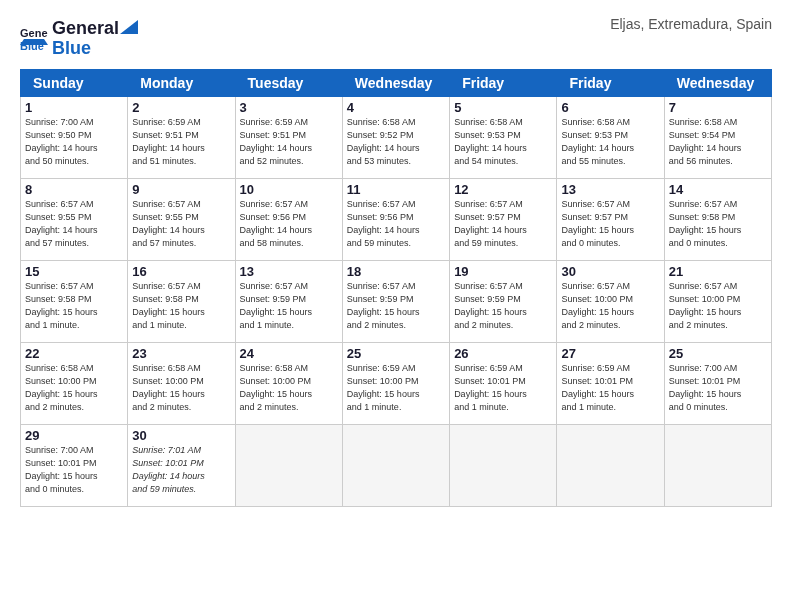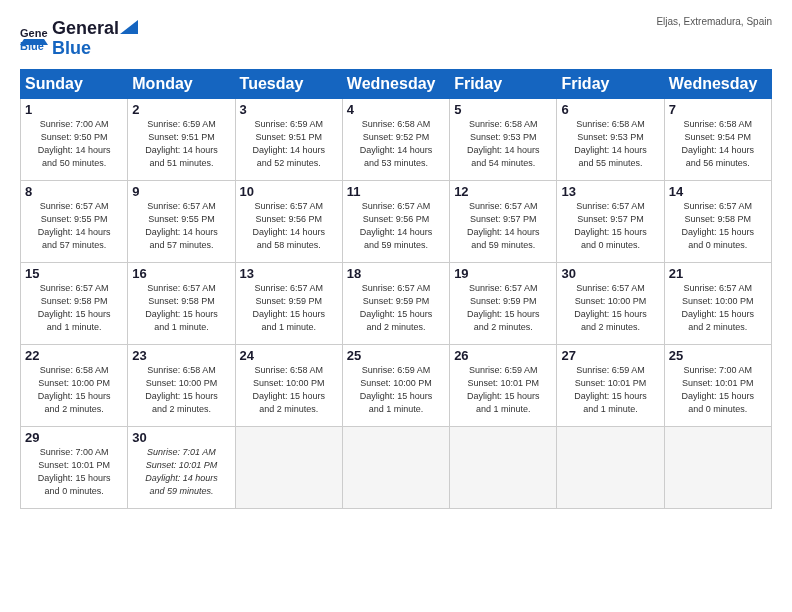--- a/index.html
+++ b/index.html
@@ -41,34 +41,34 @@
     .title-block {
       text-align: right;
     }
     .calendar-title {
       font-size: 32px;
       font-weight: bold;
       color: #1a1a2e;
       line-height: 1.1;
     }
     .calendar-subtitle {
-      font-size: 10px;
+      font-size: 14px;
       color: #555;
     }
     table {
       width: 100%;
       border-collapse: collapse;
       table-layout: fixed;
     }
     thead tr th {
       background: #1565c0;
       color: #fff;
-      font-size: 16px;
+      font-size: 14px;
       font-weight: bold;
-      padding: 5px 4px;
+      padding: 5px 12px;
       text-align: left;
       border: 1px solid #1565c0;
     }
     tbody tr td {
       border: 1px solid #ccc;
       vertical-align: top;
       padding: 3px 4px;
       font-size: 9.5px;
       color: #333;
       height: 82px;
@@ -81,21 +81,20 @@
       font-size: 13px;
       font-weight: bold;
       color: #1a1a2e;
       display: block;
       margin-bottom: 1px;
     }
     .day-info {
       font-size: 9px;
       color: #333;
       line-height: 1.45;
-      text-align: center;
     }
   </style>
 </head>
 <body>
 
 <div class="page">
   <div class="header">
     <div class="logo">
       <svg class="logo-icon" viewBox="0 0 28 28">
         <text x="0" y="14" font-size="11" font-weight="bold" fill="#1a1a2e">General</text>

